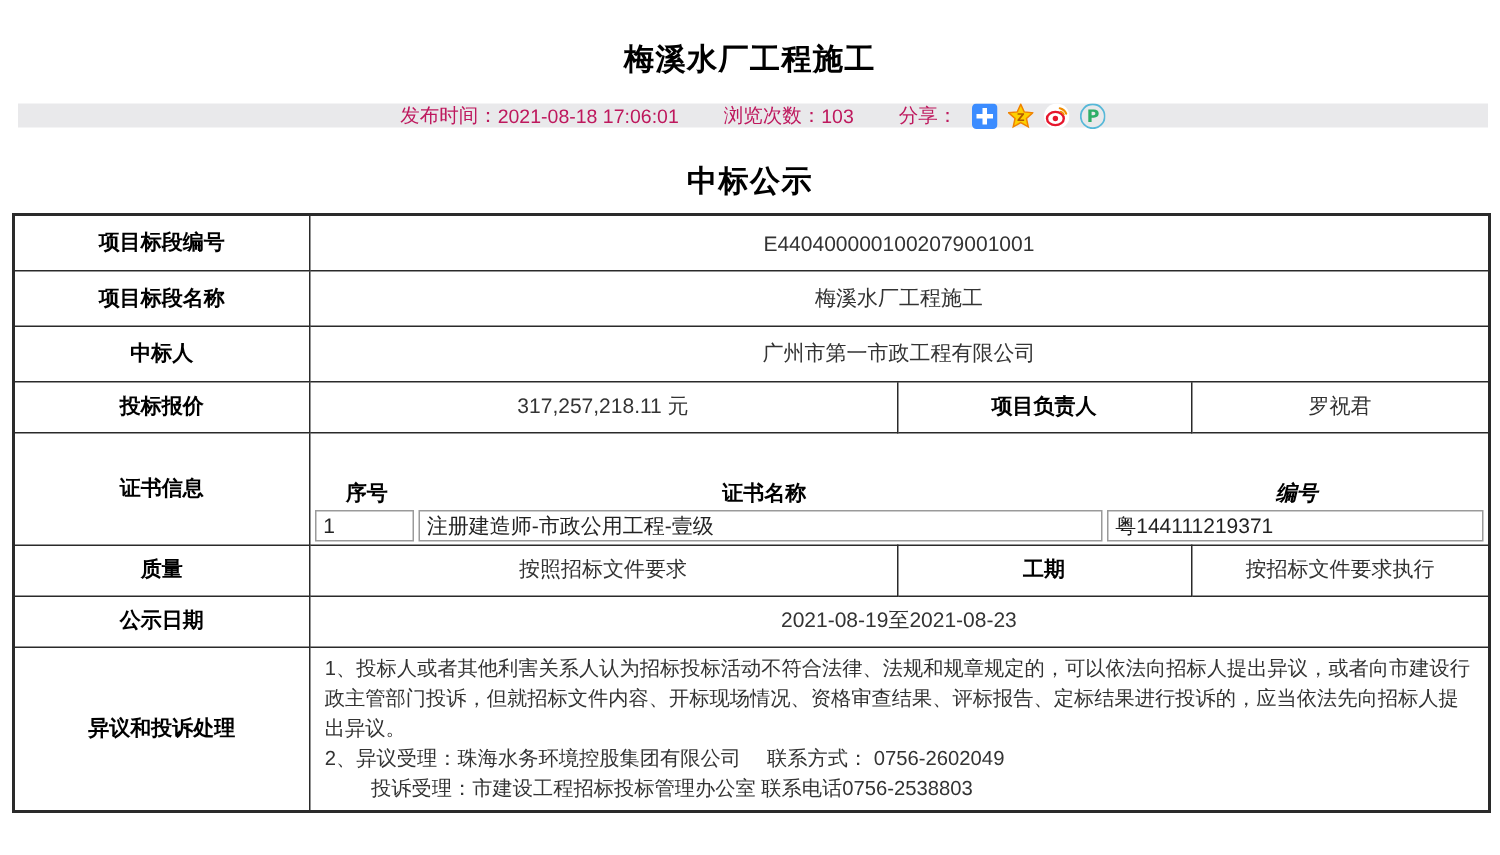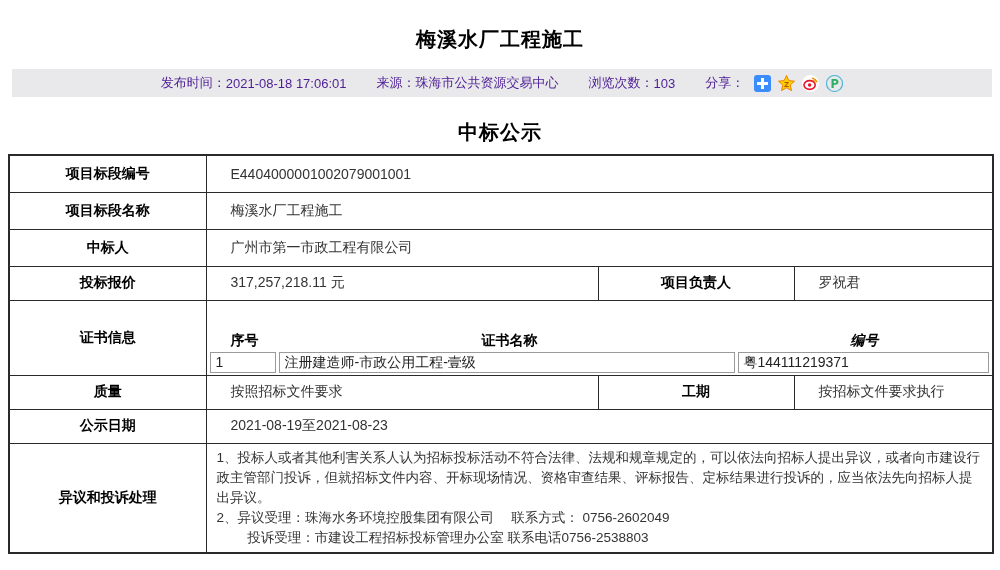--- a/index.html
+++ b/index.html
@@ -10,28 +10,28 @@
     text-align: center;
     font-size: 20px;
     font-weight: bold;
     color: #000;
     padding-top: 26px;
     letter-spacing: 1px;
   }
 
   .meta-bar {
     margin: 16px 8px 0 12px;
-    height: 28px;
+    height: 16px;
     background: #e9e9eb;
     display: flex;
     align-items: center;
     justify-content: center;
     gap: 30px;
     font-size: 13px;
-    color: #4c1d95;
+    color: #be185d;
     white-space: nowrap;
   }
   .meta-item { display: inline-flex; align-items: center; }
   .share-group { display: inline-flex; align-items: center; gap: 10px; }
   .share-icons { display: inline-flex; align-items: center; gap: 7px; }
   .share-icon { width: 17px; height: 17px; display: inline-block; cursor: pointer; }
   .share-icon svg { display: block; }
 
   .section-title {
     text-align: center;
@@ -55,21 +55,21 @@
     font-size: 14px;
     vertical-align: middle;
   }
   .award-table th {
     font-weight: bold;
     color: #000;
     text-align: center;
     padding: 0 4px;
   }
   .award-table td.value {
-    text-align: left;
+    text-align: center;
     padding: 0 24px;
     color: #333;
   }
   tr.r-std  { height: 37px; }
   tr.r-mid  { height: 34px; }
   tr.r-cert { height: 50px; }
 
   td.cert-cell { padding: 2px 2px; }
   .cert-head { display: flex; align-items: center; height: 22px; font-weight: bold; color: #000; font-size: 14px; margin-top: 27px; }
   .cert-head .c1 { width: 72px;  text-align: center; }
@@ -104,24 +104,20 @@
 <body>
 
 <div class="page-title">梅溪水厂工程施工</div>
 
 <div class="meta-bar">
   <span class="meta-item">
     <span>发布时间：</span>
     <span>2021-08-18 17:06:01</span>
   </span>
   <span class="meta-item">
-    <span>来源：</span>
-    <span>珠海市公共资源交易中心</span>
-  </span>
-  <span class="meta-item">
     <span>浏览次数：</span>
     <span>103</span>
   </span>
   <span class="share-group">
     <span>分享：</span>
     <span class="share-icons">
       <span class="share-icon" title="">
         <svg width="17" height="17" viewBox="0 0 17 17">
           <rect x="0" y="0" width="17" height="17" rx="3" fill="#3b8cff"></rect>
           <rect x="7" y="3" width="3" height="11" fill="#fff"></rect>

